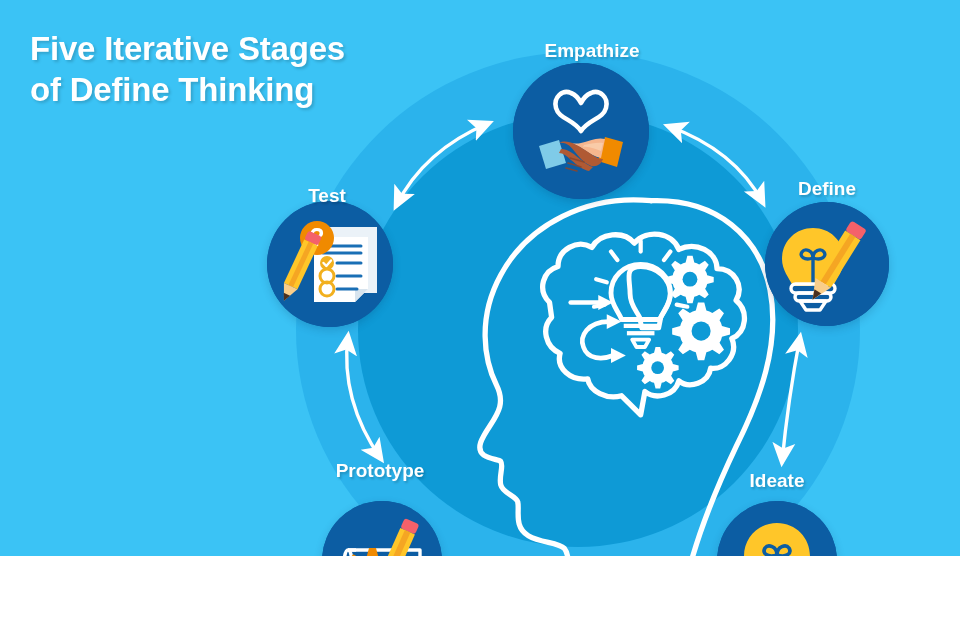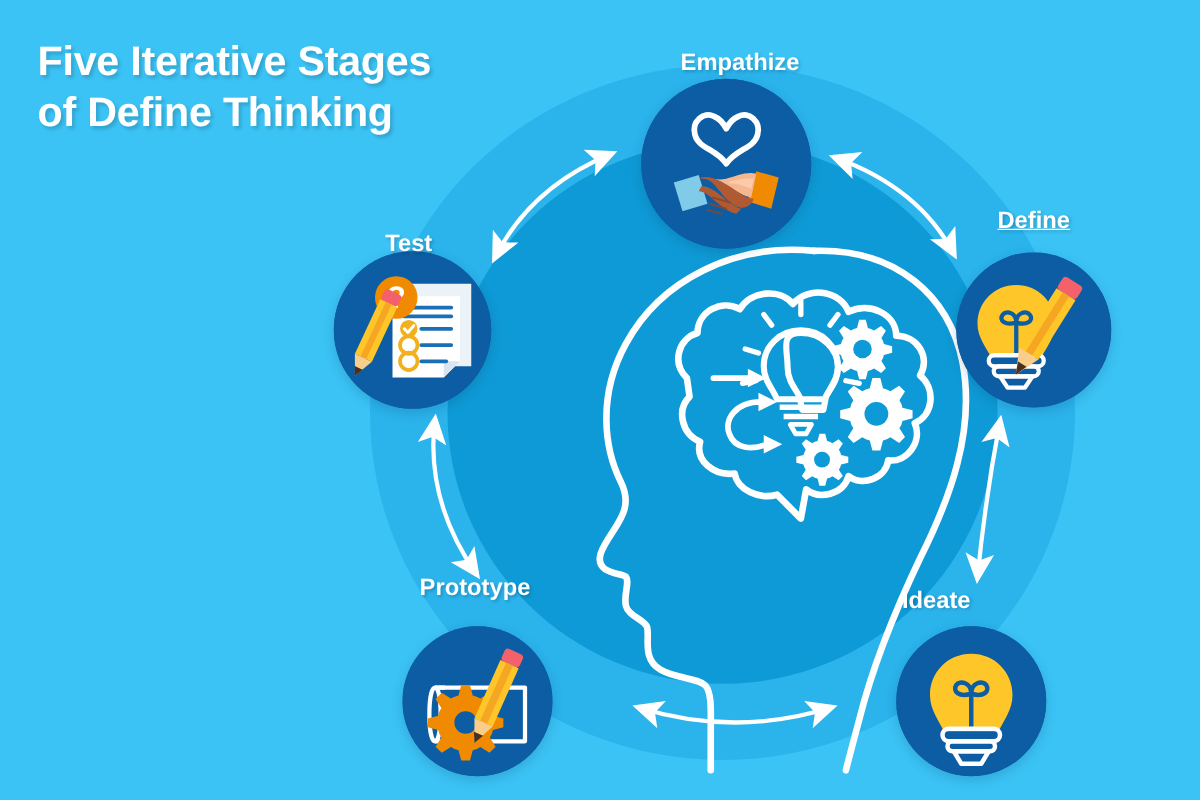--- a/index.html
+++ b/index.html
@@ -3,21 +3,21 @@
 <meta charset="utf-8">
 <style>
   html, body {
     margin: 0;
     padding: 0;
     background: #ffffff;
   }
   #stage {
     position: relative;
     width: 960px;
-    height: 640px;
+    height: 556px;
     overflow: hidden;
     font-family: "Liberation Sans", sans-serif;
     background: #737373;
   }
   #bg-svg, #fg-svg {
     position: absolute;
     left: 0;
     top: 0;
     width: 960px;
     height: 640px;
@@ -165,22 +165,22 @@
       </g>
     </g>
   </svg>
 
   <div class="title-block">
     <span class="title-line">Five Iterative Stages</span>
     <span class="title-line">of Define Thinking</span>
   </div>
 
   <div class="stage-label" style="left:581px; top:40px;padding-left:22px;">Empathize</div>
-  <div class="stage-label" style="left:827px; top:166px;text-decoration:underline;">Define</div>
-  <div class="stage-label" style="left:749px; top:470px;">Ideate</div>
+  <div class="stage-label" style="left:827px; top:178px;">Define</div>
+  <div class="stage-label" style="left:777px; top:470px;">Ideate</div>
   <div class="stage-label" style="left:380px; top:460px;">Prototype</div>
   <div class="stage-label" style="left:327px; top:173px;margin-top:12px;">Test</div>
 
   <div class="node" style="left:581px; top:131px; width:136px; height:136px;">
     <svg viewBox="0 0 136 136">
       <circle cx="68" cy="68" r="68" fill="#0C5DA3"></circle>
       <path d="M68 68 C 60 56, 46 56, 43 45 C 40 34, 50 26, 58 30 C 63 32, 66 36, 68 40 C 70 36, 73 32, 78 30 C 86 26, 96 34, 93 45 C 90 56, 76 56, 68 68 Z" fill="none" stroke="#ffffff" stroke-width="4.6" stroke-linejoin="round"></path>
       <g>
         <path d="M26 83 L46 77 L53 100 L33 106 Z" fill="#7FCBE8"></path>
         <path d="M110 79 L92 74 L85 98 L104 104 Z" fill="#F08A00"></path>

